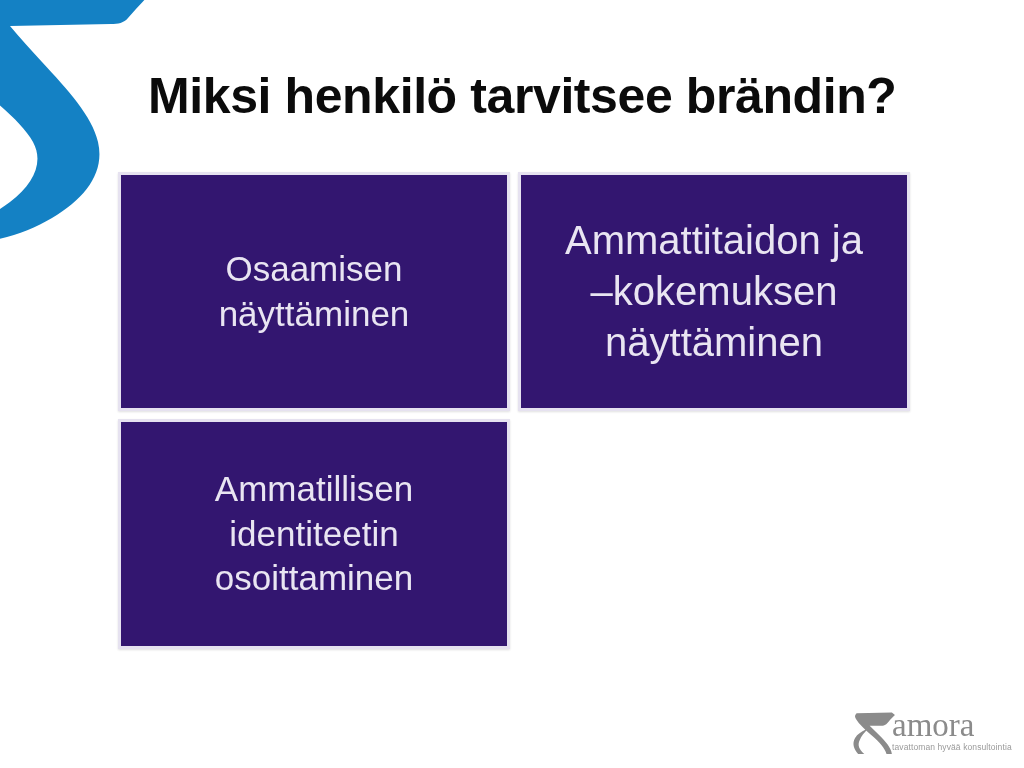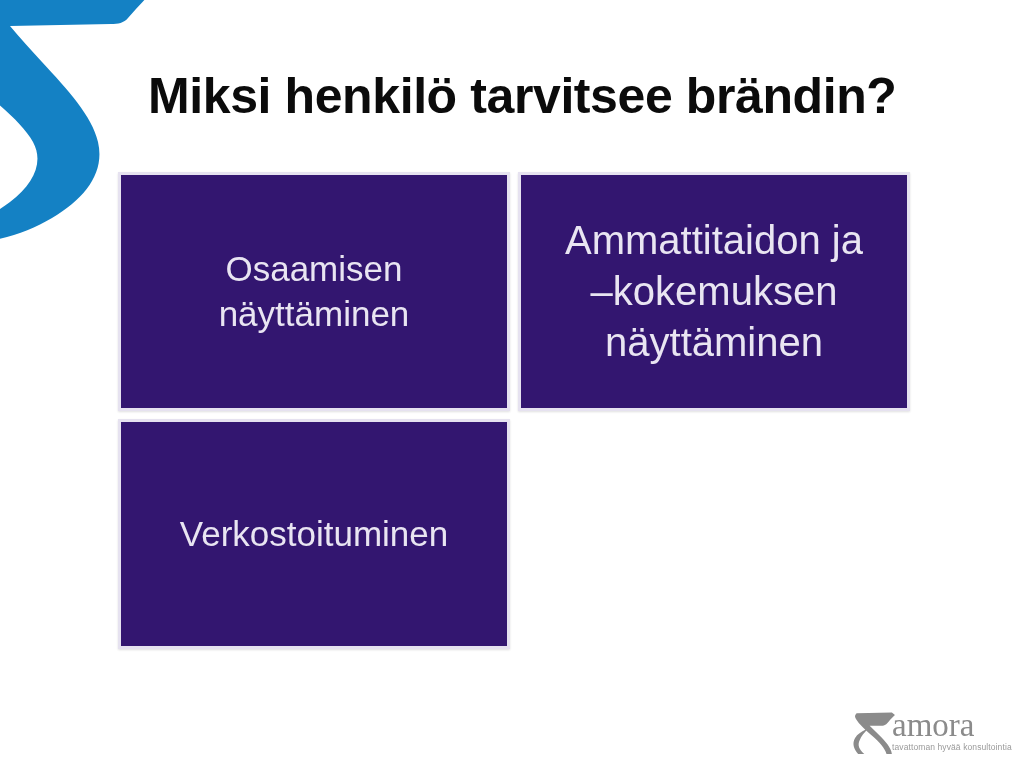--- a/index.html
+++ b/index.html
@@ -141,24 +141,26 @@
       <span class="concept-box-label">Osaamisen
 näyttäminen</span>
     </div>
 
     <div class="concept-box box-2">
       <span class="concept-box-label">Ammattitaidon ja
 –kokemuksen
 näyttäminen</span>
     </div>
 
+    <div class="concept-box box-3">
+      <span class="concept-box-label">Ammatillisen
+identiteetin
+osoittaminen</span>
+    </div>
 
-    <div class="concept-box box-4">
-      <span class="concept-box-label">Verkostoituminen</span>
-    </div>
 
   </div>
 
   <div id="footer-logo">
     <div id="footer-logo-mark">
       <svg viewBox="0 0 60 60" xmlns="http://www.w3.org/2000/svg" aria-hidden="true">
         <path fill="#8b8b8b" d="M6 7 L52 6 L56 9 C52 13 48 17 45 21 C44 22 42 23 40 23 L23 23 C27 27 31 31 35 35 C44 44 51 52 52 60 L45 60 C43 53 36 45 27 37 C18 29 9 21 5 14 C3 11 4 9 6 7 Z M20 28 C16 32 12 37 10 42 C7 48 9 54 16 60 L8 60 C2 53 0 46 4 39 C7 34 12 31 18 28 Z"></path>
       </svg>
     </div>
     <div id="footer-logo-text">

